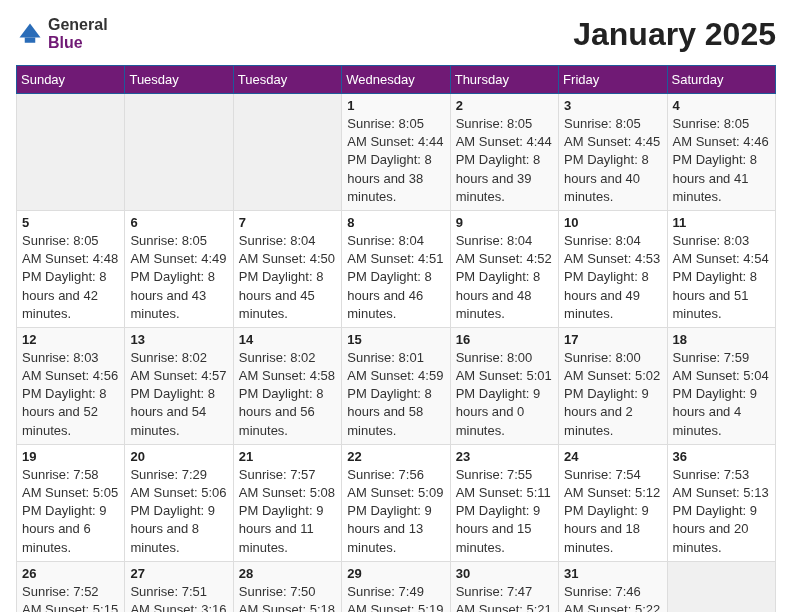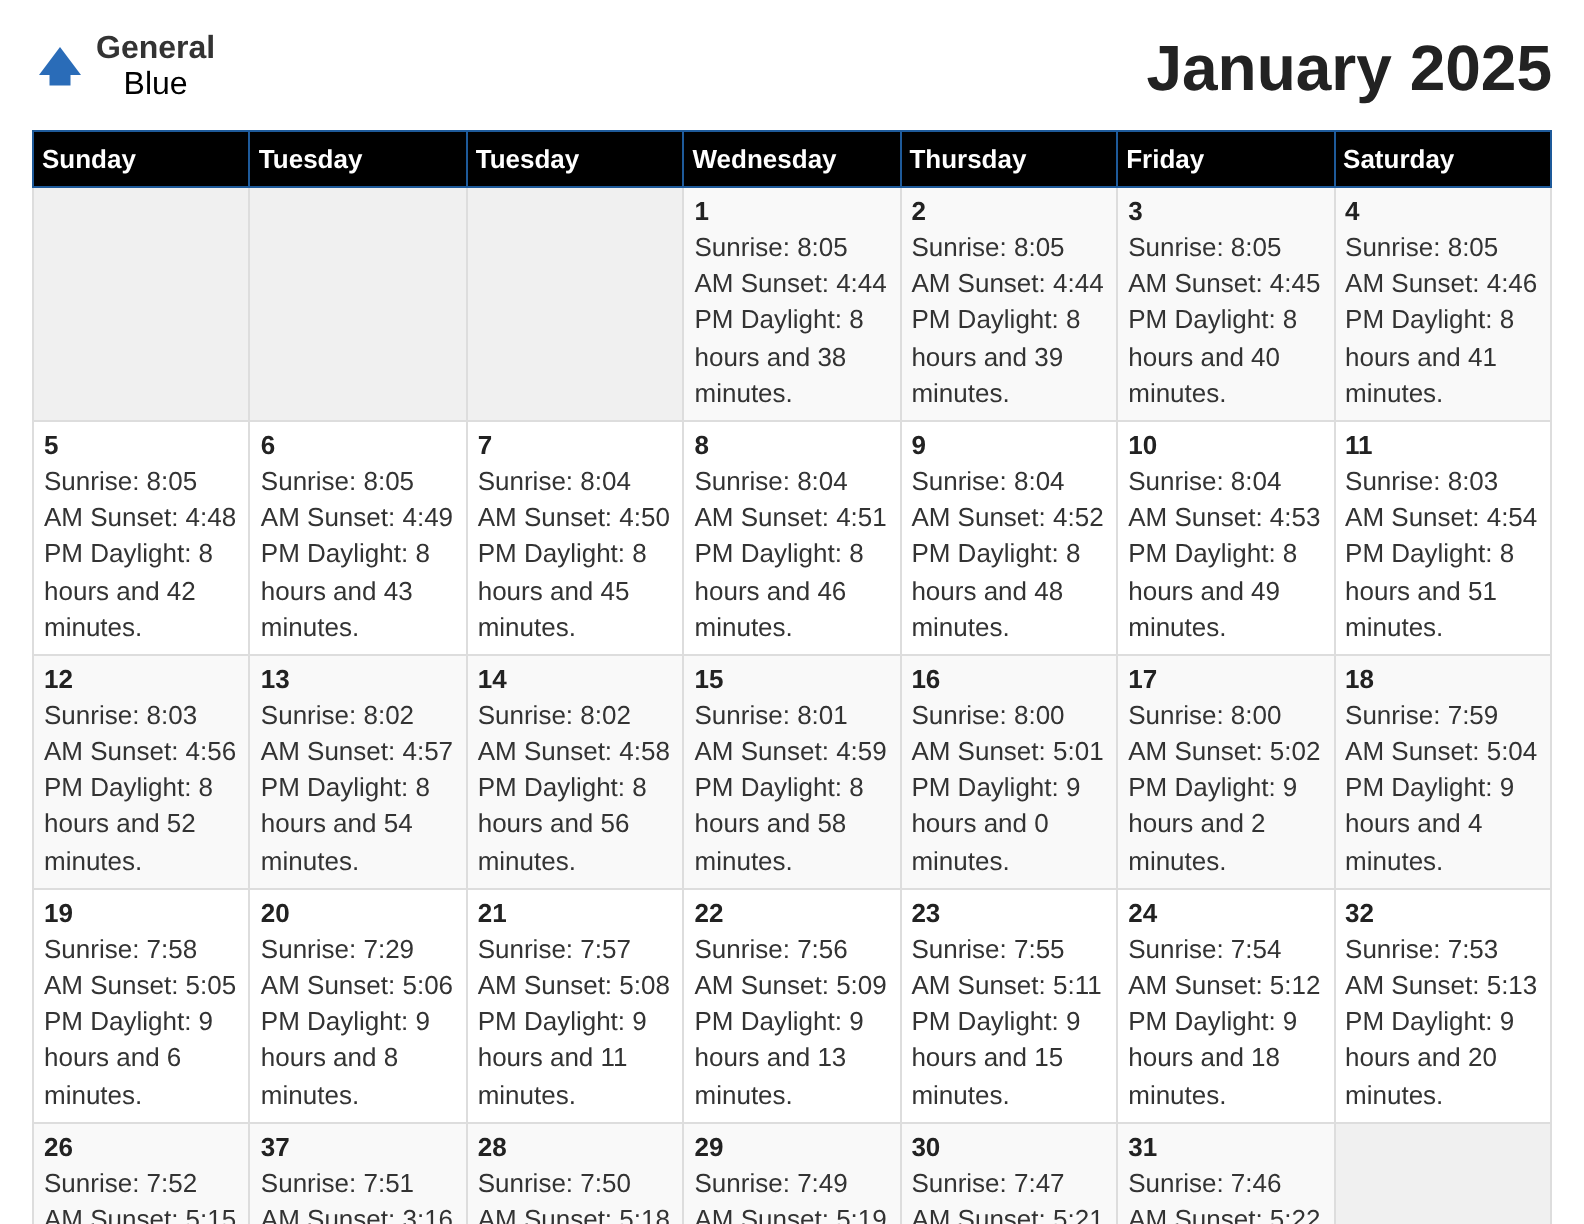--- a/index.html
+++ b/index.html
@@ -29,23 +29,22 @@
       flex-direction: column;
       line-height: 1.1;
     }
     .logo-general {
       font-size: 16px;
       font-weight: bold;
       color: #333;
     }
     .logo-blue {
       font-size: 16px;
-      font-weight: normal;
-      color: #000000;
-      text-align: center;
+      font-weight: bold;
+      color: #701a75;
     }
     .logo-icon {
       width: 28px;
       height: 28px;
     }
     .title-block {
     }
     .title-month {
       font-size: 32px;
       font-weight: bold;
@@ -54,24 +53,24 @@
     .title-location {
       font-size: 14px;
       color: #555;
     }
     .calendar {
       width: 100%;
       border-collapse: collapse;
       border: 1px solid #ccc;
     }
     .calendar th {
-      background-color: #000000;
+      background-color: #701a75;
       color: #fff;
       font-size: 13px;
-      font-weight: bold;
+      font-weight: normal;
       padding: 6px 4px;
       text-align: left;
       border: 1px solid #1e5a9a;
     }
     .calendar td {
       vertical-align: top;
       border: 1px solid #ddd;
       padding: 4px 5px;
       width: 108px;
       min-height: 80px;
@@ -306,37 +305,37 @@
 and 15 minutes.</div>
           </td>
           <td>
             <span class="day-num">24</span>
             <div class="day-info">Sunrise: 7:54 AM
 Sunset: 5:12 PM
 Daylight: 9 hours
 and 18 minutes.</div>
           </td>
           <td>
-            <span class="day-num">32</span>
+            <span class="day-num">36</span>
             <div class="day-info">Sunrise: 7:53 AM
 Sunset: 5:13 PM
 Daylight: 9 hours
 and 20 minutes.</div>
           </td>
         </tr>
         <tr>
           <td>
             <span class="day-num">26</span>
             <div class="day-info">Sunrise: 7:52 AM
 Sunset: 5:15 PM
 Daylight: 9 hours
 and 23 minutes.</div>
           </td>
           <td>
-            <span class="day-num">37</span>
+            <span class="day-num">27</span>
             <div class="day-info">Sunrise: 7:51 AM
 Sunset: 3:16 PM
 Daylight: 9 hours
 and 25 minutes.</div>
           </td>
           <td>
             <span class="day-num">28</span>
             <div class="day-info">Sunrise: 7:50 AM
 Sunset: 5:18 PM
 Daylight: 9 hours

